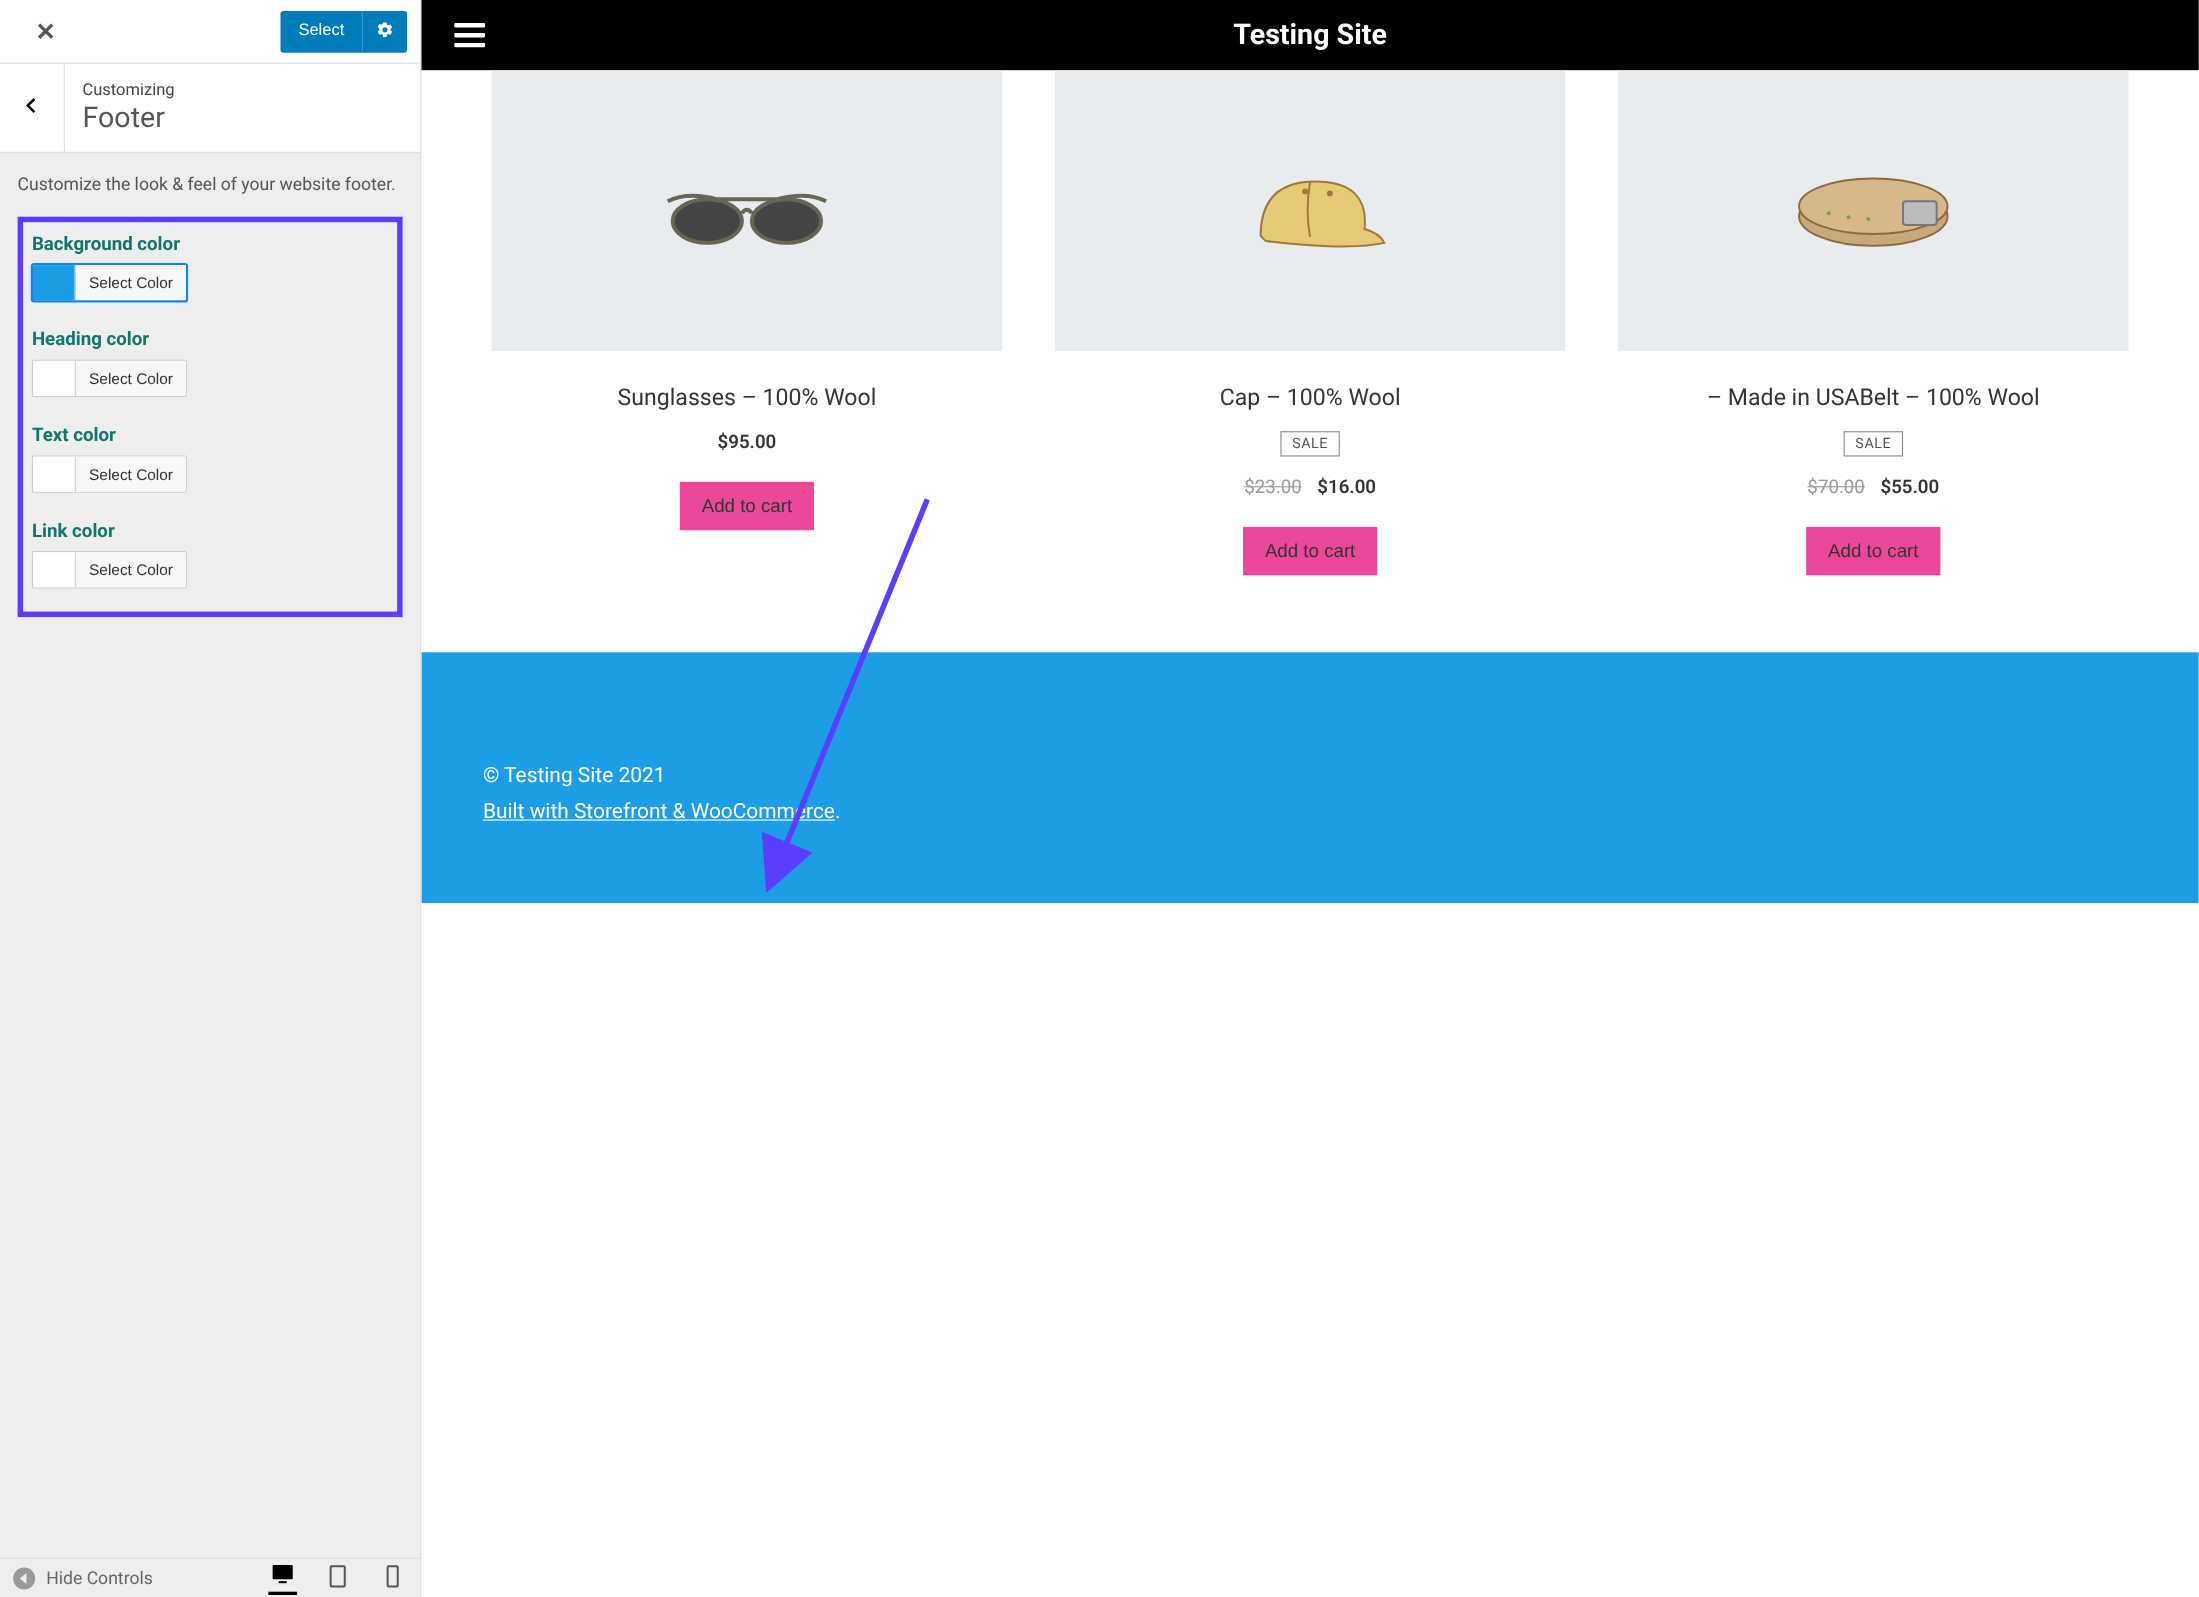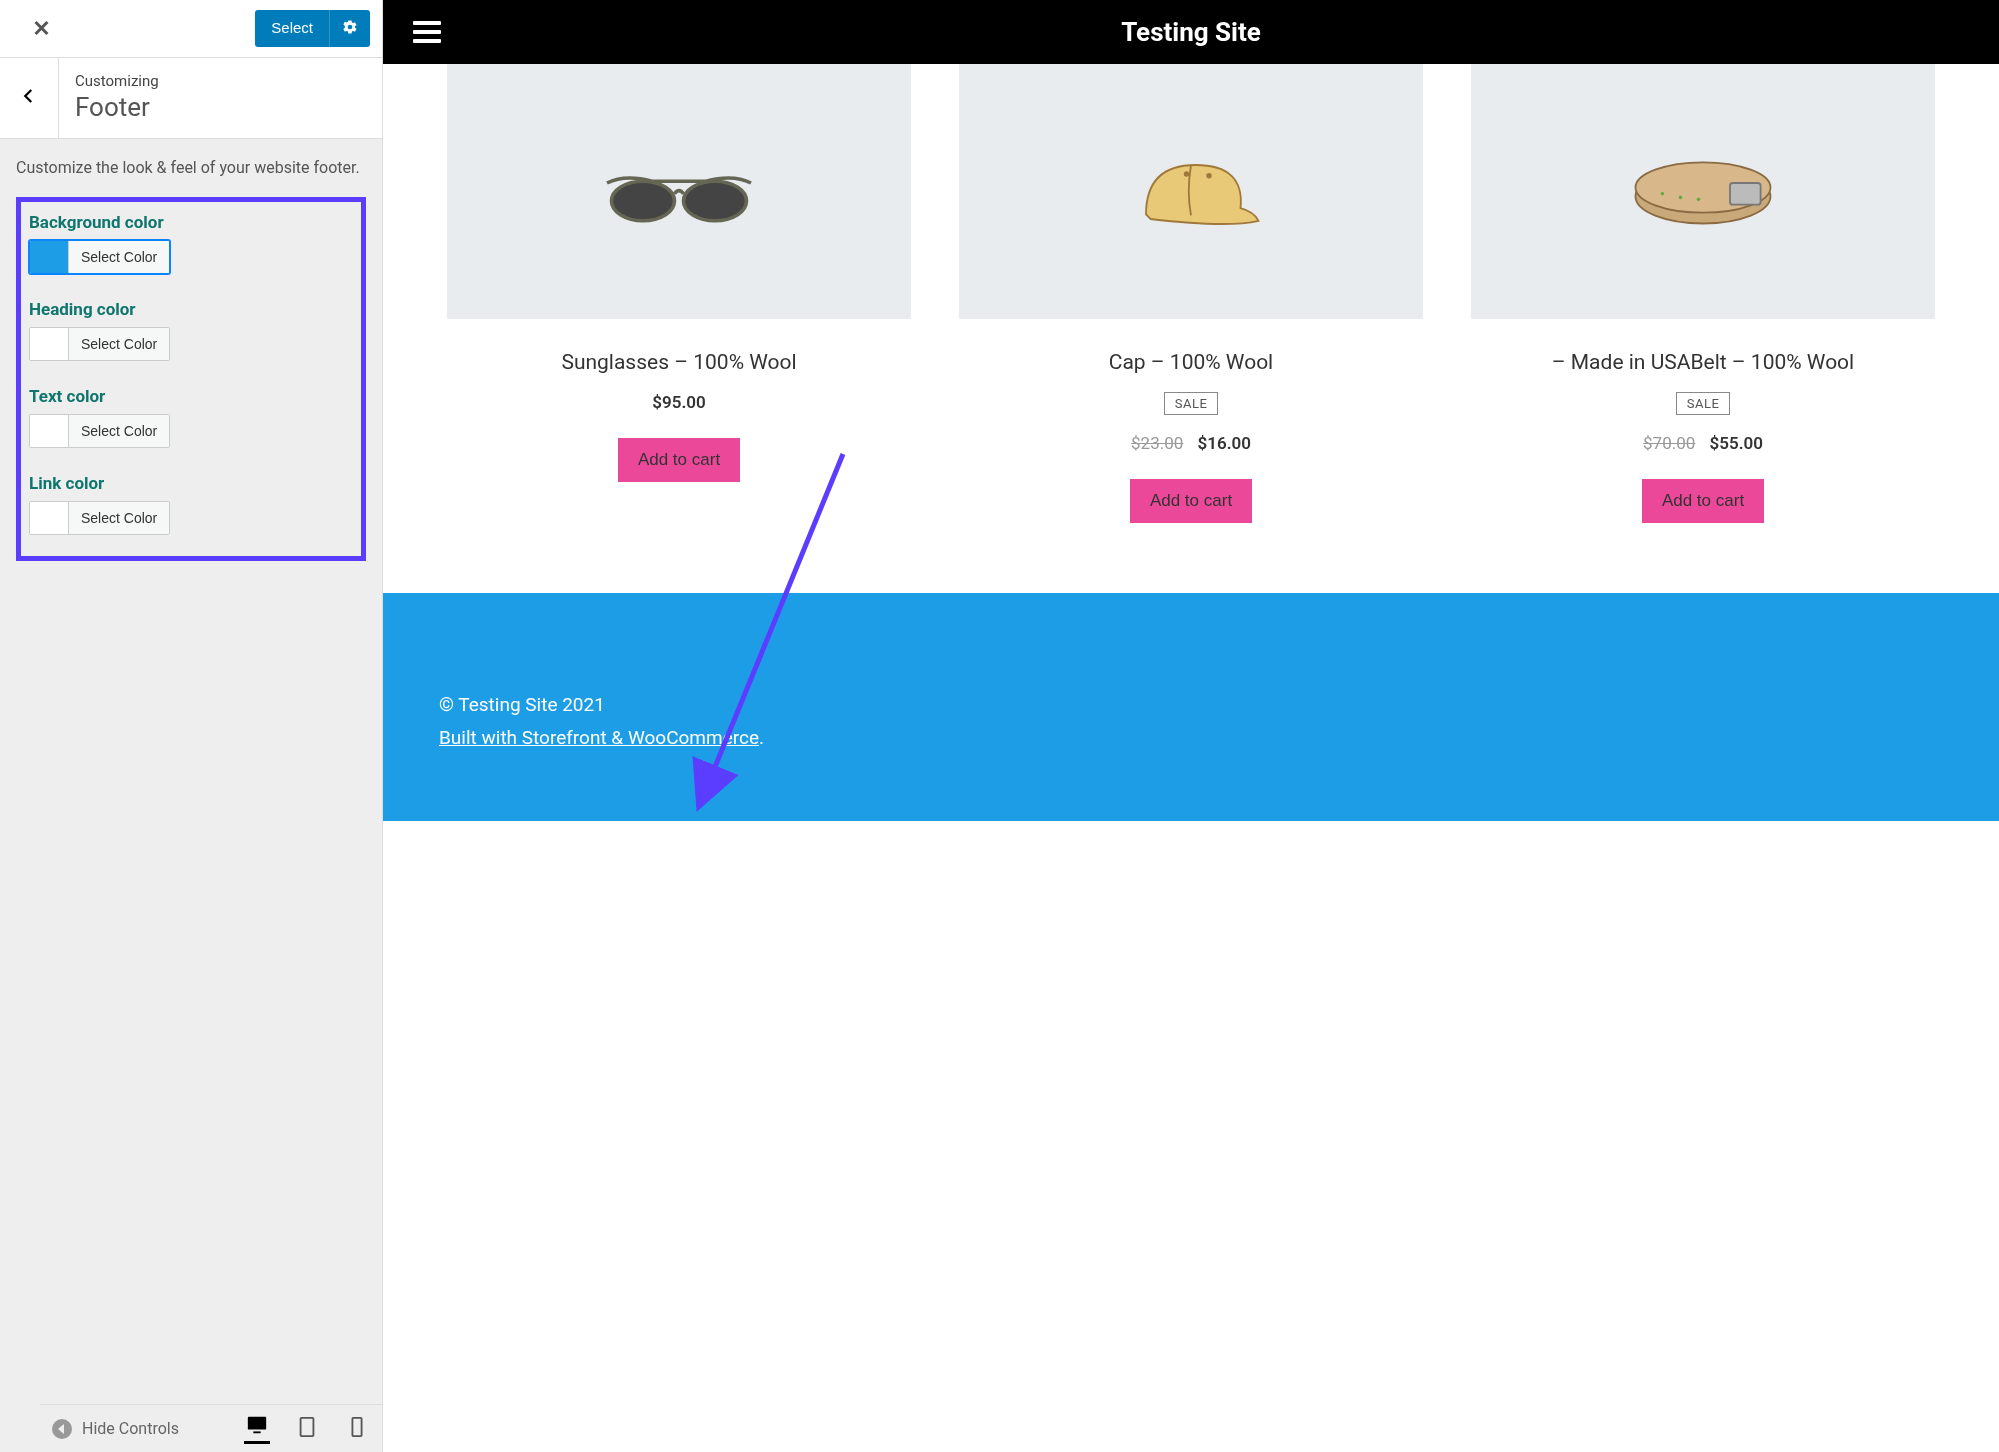--- a/index.html
+++ b/index.html
@@ -44,22 +44,22 @@
   .ctrl-group:last-child { margin-bottom:0;}
   .ctrl-label { font-weight:700; font-size:17px; color:#0f766e; margin-bottom:8px; display:block;}
   .color-picker { display:inline-flex; align-items:stretch; border:1px solid #ccc; background:#fff; border-radius:2px; overflow:hidden;}
   .color-picker.active { border:1px solid #0a84ff; box-shadow:0 0 0 1px #0a84ff;}
   .swatch { width:38px; background:#fff;}
   .swatch.blue { background:#1e9de7;}
   .sc-btn { background:#f6f7f7; border:none; border-left:1px solid #ccc; padding:8px 12px; font-size:14px; color:#333; cursor:pointer;}
 
   
   .sb-bottom {
-    border-top:1px solid #ddd; background:#eee; height:48px;
-    display:flex; align-items:center; justify-content:space-between; padding:0 12px;margin-left:40px;
+    border-top:1px solid #ddd; background:#eee; height:36px;
+    display:flex; align-items:center; justify-content:space-between; padding:0 12px;
   }
   .hide-ctrls { display:flex; align-items:center; color:#666; font-size:16px; cursor:pointer;}
   .hide-ctrls .circ { width:20px;height:20px;border-radius:50%;background:#999;display:flex;align-items:center;justify-content:center;margin-right:10px;}
   .hide-ctrls .circ svg{width:10px;height:10px;fill:#eee;}
   .devices { display:flex; gap:24px; align-items:center;}
   .devices .dev { width:26px;height:30px; display:flex;align-items:center;justify-content:center; cursor:pointer; color:#555;}
   .devices .dev.active { border-bottom:3px solid #000; color:#000;}
   .devices .dev svg{width:22px;height:22px;}
 
   

